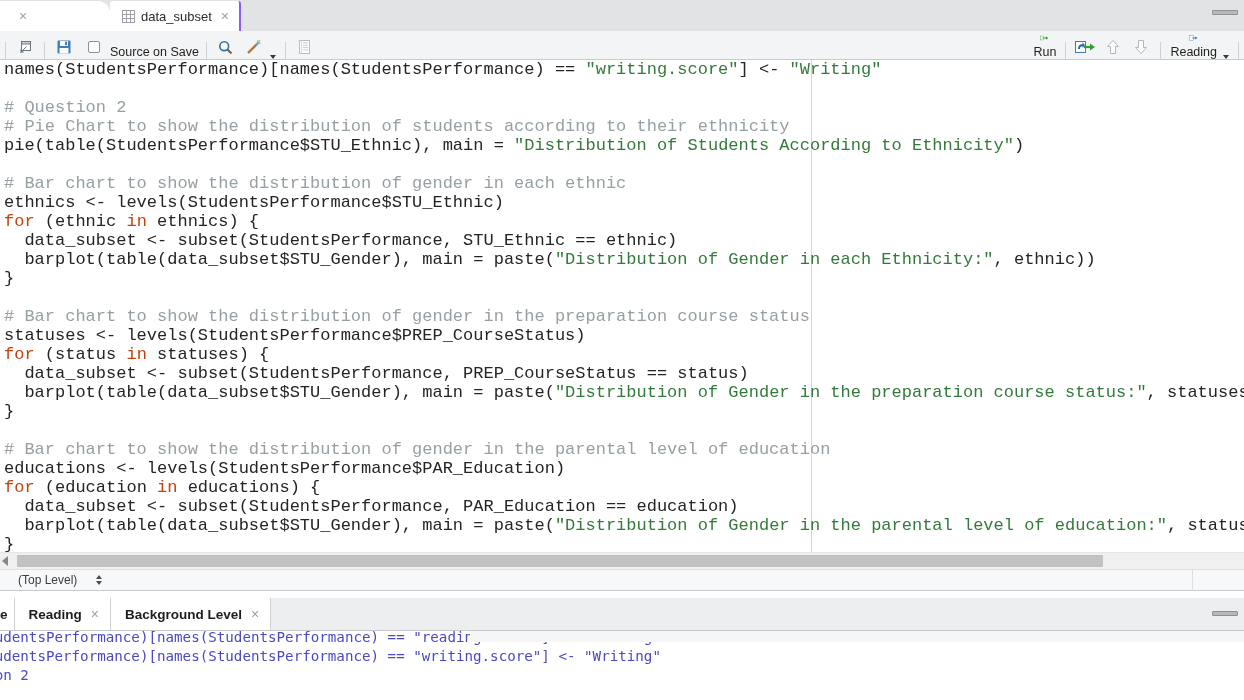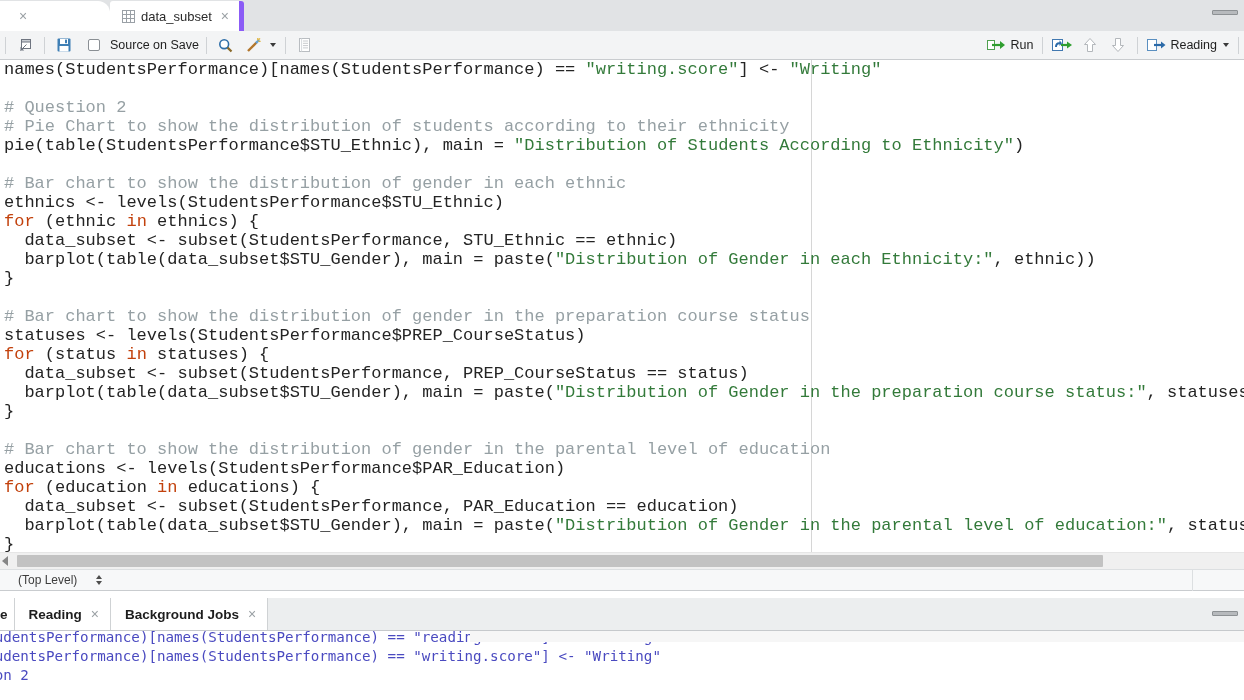--- a/index.html
+++ b/index.html
@@ -32,21 +32,21 @@
     align-items: flex-end;
     height: 31px;
   }
   .src-tab {
     display: flex;
     align-items: center;
     gap: 6px;
     height: 30px;
     padding: 0 9px 0 12px;
     background: #f7f8f8;
-    border-right: 5px solid #8b5cf6;
+    border-right: 2px solid #8b5cf6;
     box-sizing: border-box;
     font-size: 13px;
     color: #2b2b2b;
     position: relative;
     white-space: nowrap;
   }
   .src-tab.first {
     background: #ffffff;
     border-top-right-radius: 12px;
     padding-left: 10px;
@@ -95,21 +95,21 @@
 
   
   .toolbar {
     position: absolute;
     left: 0; top: 31px;
     width: 1244px; height: 29px;
     background: #f3f4f5;
     border-bottom: 1px solid #c9cccf;
     box-sizing: border-box;
     display: flex;
-    align-items: center;
+    align-items: flex-end;
     font-size: 12.5px;
     color: #1f1f1f;
   }
   .tb-btn {
     display: flex; align-items: center; justify-content: center;
     height: 24px; min-width: 24px;
     margin: 0 2px;
     border-radius: 3px;
   }
   .tb-sep {
@@ -131,20 +131,21 @@
     border-left: 3.5px solid transparent;
     border-right: 3.5px solid transparent;
     border-top: 4px solid #3a3a3a;
     margin: 0 4px 0 2px;
   }
   .tb-spacer { flex: 1 1 auto; }
   .tb-text-btn {
     display: flex; align-items: center; gap: 4px;
     padding: 0 4px;
     height: 24px;
+    flex-direction: column;
   }
 
   
   .editor {
     position: absolute;
     left: 0; top: 60px;
     width: 1244px; height: 492px;
     background: #ffffff;
     overflow: hidden;
   }
@@ -441,21 +442,21 @@
 
   <div class="console-tabbar">
     <div class="c-tab cut">
       <span>e</span>
     </div>
     <div class="c-tab">
       <span>Reading</span>
       <span class="tab-close">×</span>
     </div>
     <div class="c-tab">
-      <span>Background Jobs</span>
+      <span>Background Level</span>
       <span class="tab-close">×</span>
     </div>
     <div class="filler"></div>
     <div class="console-min">
         <i></i>
       </div>
   </div>
 
   <div class="console">
     <pre class="console-text" id="console-root"><div>es(StudentsPerformance)[names(StudentsPerformance) == "reading.score"] &lt;- "Reading"</div><div>es(StudentsPerformance)[names(StudentsPerformance) == "writing.score"] &lt;- "Writing"</div><div>uestion 2</div></pre>

